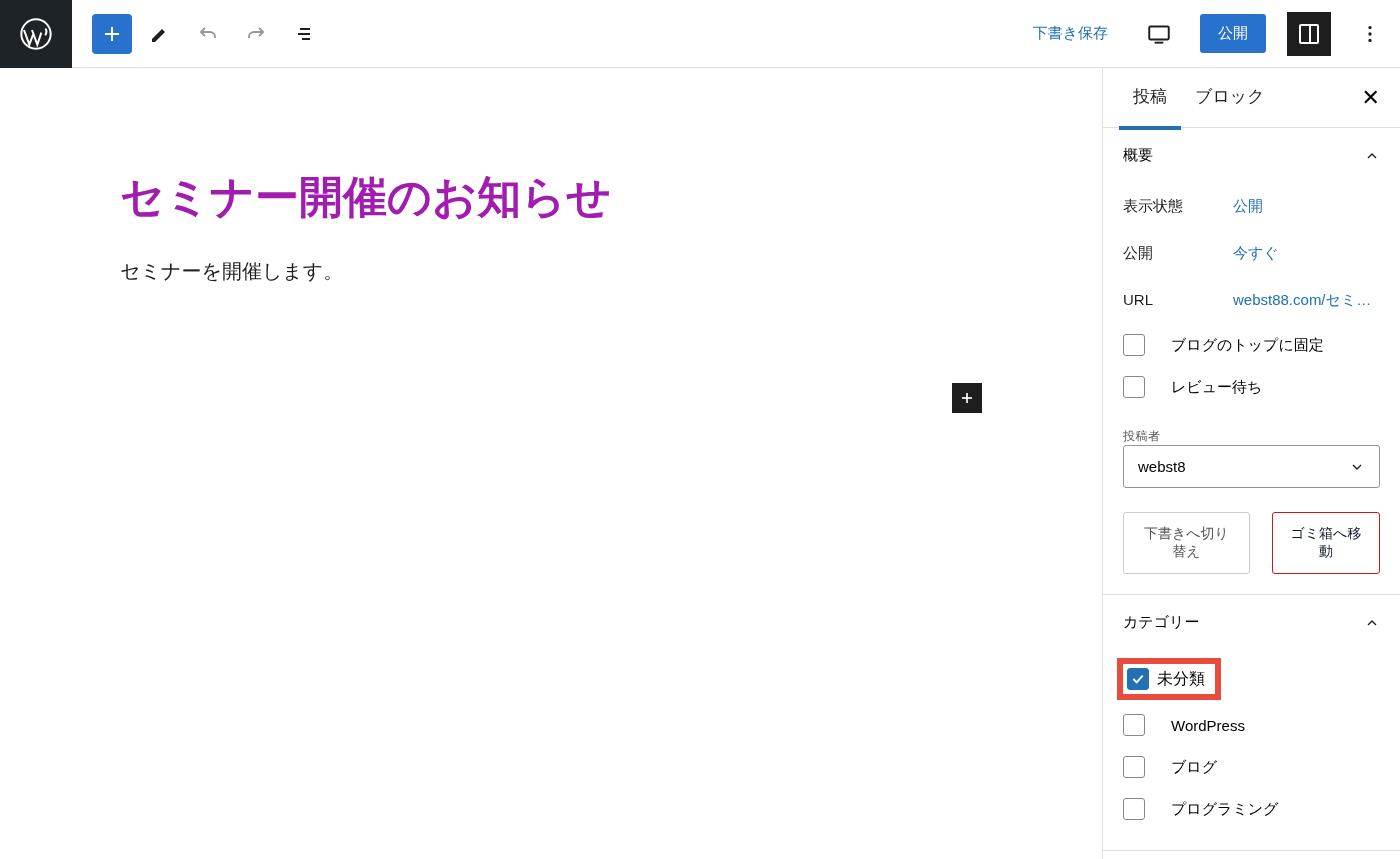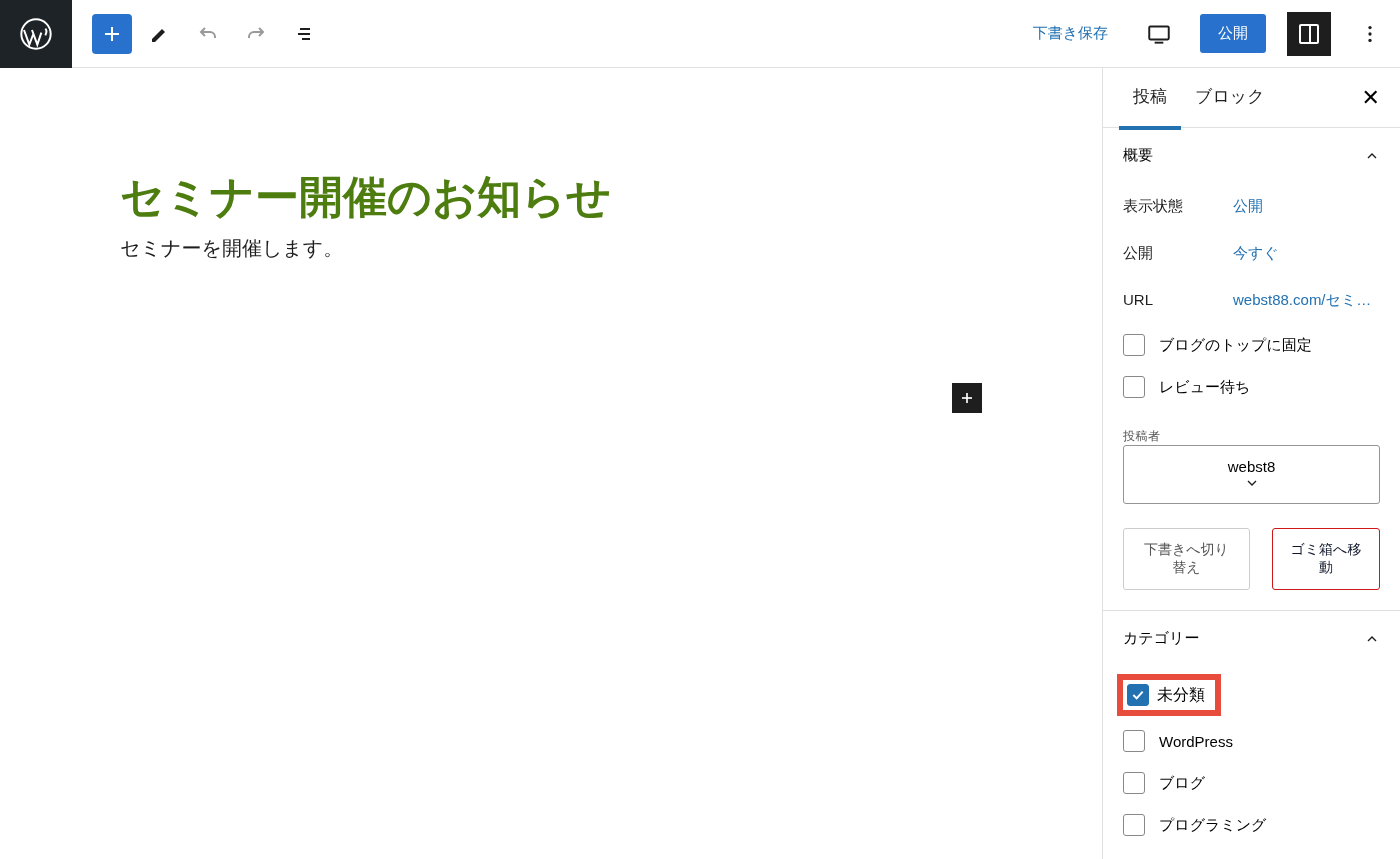--- a/index.html
+++ b/index.html
@@ -17,45 +17,45 @@
 .right-tools { display: flex; align-items: center; gap: 21px; padding-right: 12px; }
 .link-btn { color: #2271b1; font-size: 15px; padding: 6px 10px; cursor: pointer; }
 .preview-btn { width: 40px; height: 40px; display: flex; align-items: center; justify-content: center; cursor: pointer; }
 .publish-btn { background: #2871cc; color: #fff; padding: 10px 18px; font-size: 15px; border-radius: 3px; cursor: pointer; }
 .panel-toggle { width: 44px; height: 44px; background: #1e1e1e; display: flex; align-items: center; justify-content: center; cursor: pointer; }
 .panel-toggle svg { stroke: #fff; }
 .more-btn { width: 36px; height: 36px; display: flex; align-items: center; justify-content: center; cursor: pointer; }
 
 .main-area { display: flex; height: calc(100% - 68px); }
 .editor { flex: 1; padding: 100px 120px 40px; position: relative; }
-.post-title { font-size: 44px; font-weight: 600; color: #4d7c0f; margin-bottom: 8px; }
+.post-title { font-size: 44px; font-weight: 600; color: #a21caf; margin-bottom: 31px; }
 .post-body { font-size: 20px; color: #1e1e1e; }
 .add-block-inline { position: absolute; right: 120px; top: 315px; width: 30px; height: 30px; background: #1e1e1e; display: flex; align-items: center; justify-content: center; cursor: pointer; }
 .add-block-inline svg { stroke: #fff; width: 20px; height: 20px; }
 
 .sidebar { width: 298px; border-left: 1px solid #e0e0e0; overflow-y: auto; }
 .tabs { display: flex; align-items: center; border-bottom: 1px solid #e0e0e0; padding: 0 16px; height: 60px; }
 .tab { padding: 18px 14px; font-size: 17px; color: #1e1e1e; cursor: pointer; border-bottom: 4px solid transparent; margin-bottom: -1px; }
 .tab.active { border-bottom-color: #2271b1; font-weight: 500; }
 .tab-close { margin-left: auto; cursor: pointer; font-size: 22px; padding: 4px; }
 
 .panel-section { border-bottom: 1px solid #e0e0e0; }
 .panel-header { display: flex; align-items: center; justify-content: space-between; padding: 18px 20px; font-size: 15px; cursor: pointer; text-align: right; }
 .chevron { width: 16px; height: 16px; }
 .panel-body { padding: 0 20px 20px; }
 .meta-row { display: flex; padding: 14px 0; font-size: 15px; }
 .meta-label { width: 110px; color: #1e1e1e; }
 .meta-value { color: #2271b1; cursor: pointer; }
 .meta-value.trunc { max-width: 170px; overflow: hidden; text-overflow: ellipsis; white-space: nowrap; }
-.checkbox-row { display: flex; align-items: center; gap: 14px; padding: 10px 0; font-size: 15px; }
+.checkbox-row { display: flex; align-items: center; gap: 26px; padding: 10px 0; font-size: 15px; }
 .check { width: 22px; height: 22px; border: 1.5px solid #888; border-radius: 3px; cursor: pointer; display: flex; align-items: center; justify-content: center; }
 .check.checked { background: #2271b1; border-color: #2271b1; }
 .check.checked svg { stroke: #fff; width: 16px; height: 16px; }
 .field-label { font-size: 12px; text-transform: uppercase; color: #555; margin: 20px 0 0; letter-spacing: 0.5px; }
-.select { border: 1px solid #949494; padding: 12px 14px; border-radius: 3px; display: flex; align-items: center; justify-content: space-between; font-size: 15px; cursor: pointer; flex-direction: column; }
+.select { border: 1px solid #949494; padding: 12px 14px; border-radius: 3px; display: flex; align-items: center; justify-content: space-between; font-size: 15px; cursor: pointer; }
 .btn-row { display: flex; gap: 22px; margin-top: 24px; }
 .btn { padding: 12px 16px; border: 1px solid #ccc; border-radius: 3px; font-size: 14px; cursor: pointer; flex: 1; text-align: center; }
 .btn.danger { color: #0f172a; border-color: #cc1818; flex: 0.8; }
 .btn.ghost { color: #555; }
 .highlight-box { border: 6px solid #e84c3d; padding: 4px 10px 4px 4px; display: inline-flex; align-items: center; gap: 8px; margin: 8px 0 4px -6px; }
 </style>
 </head>
 <body>
 
 <div class="top-bar">

